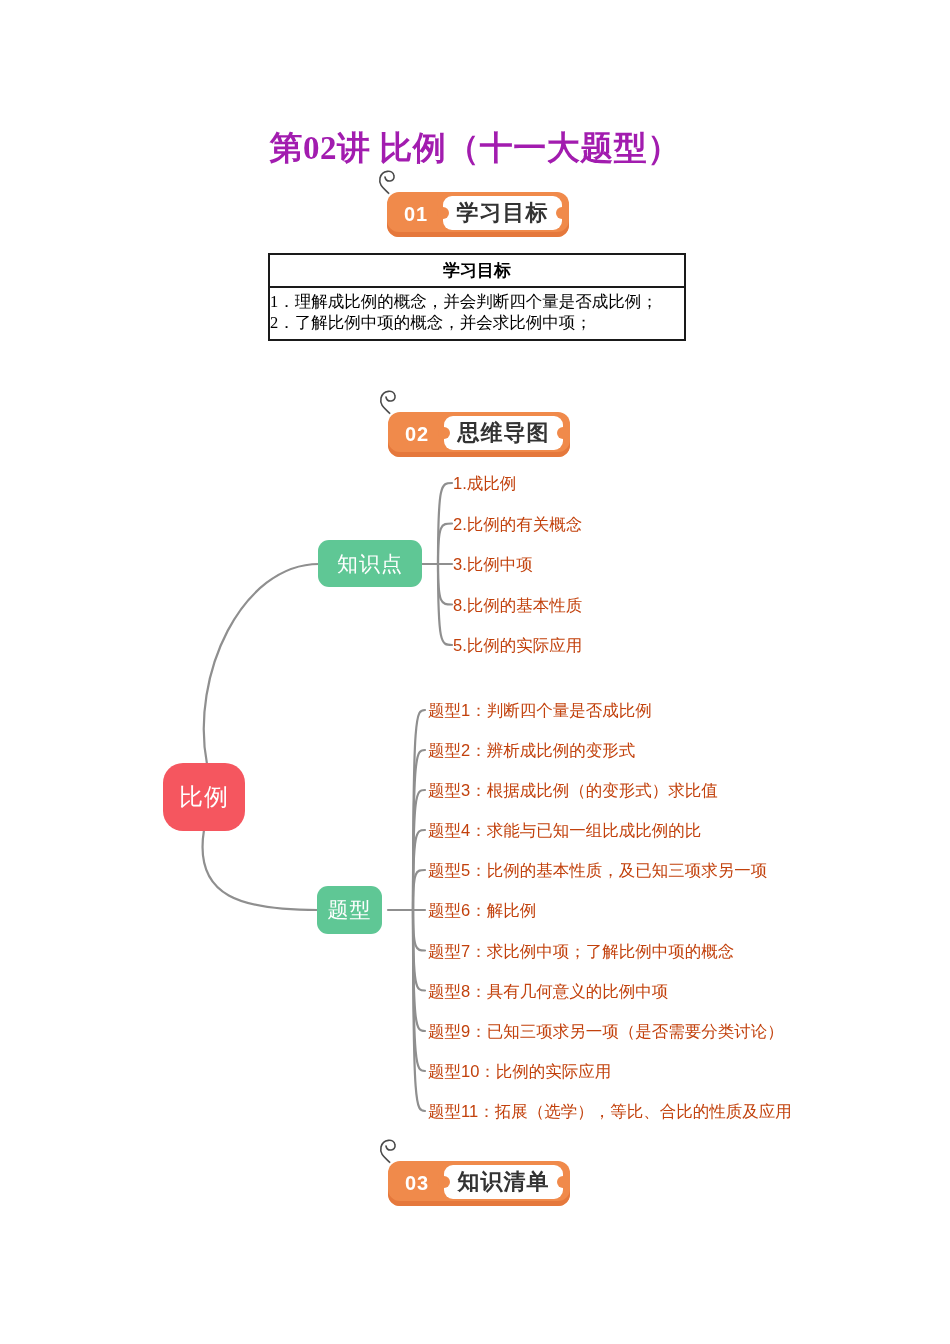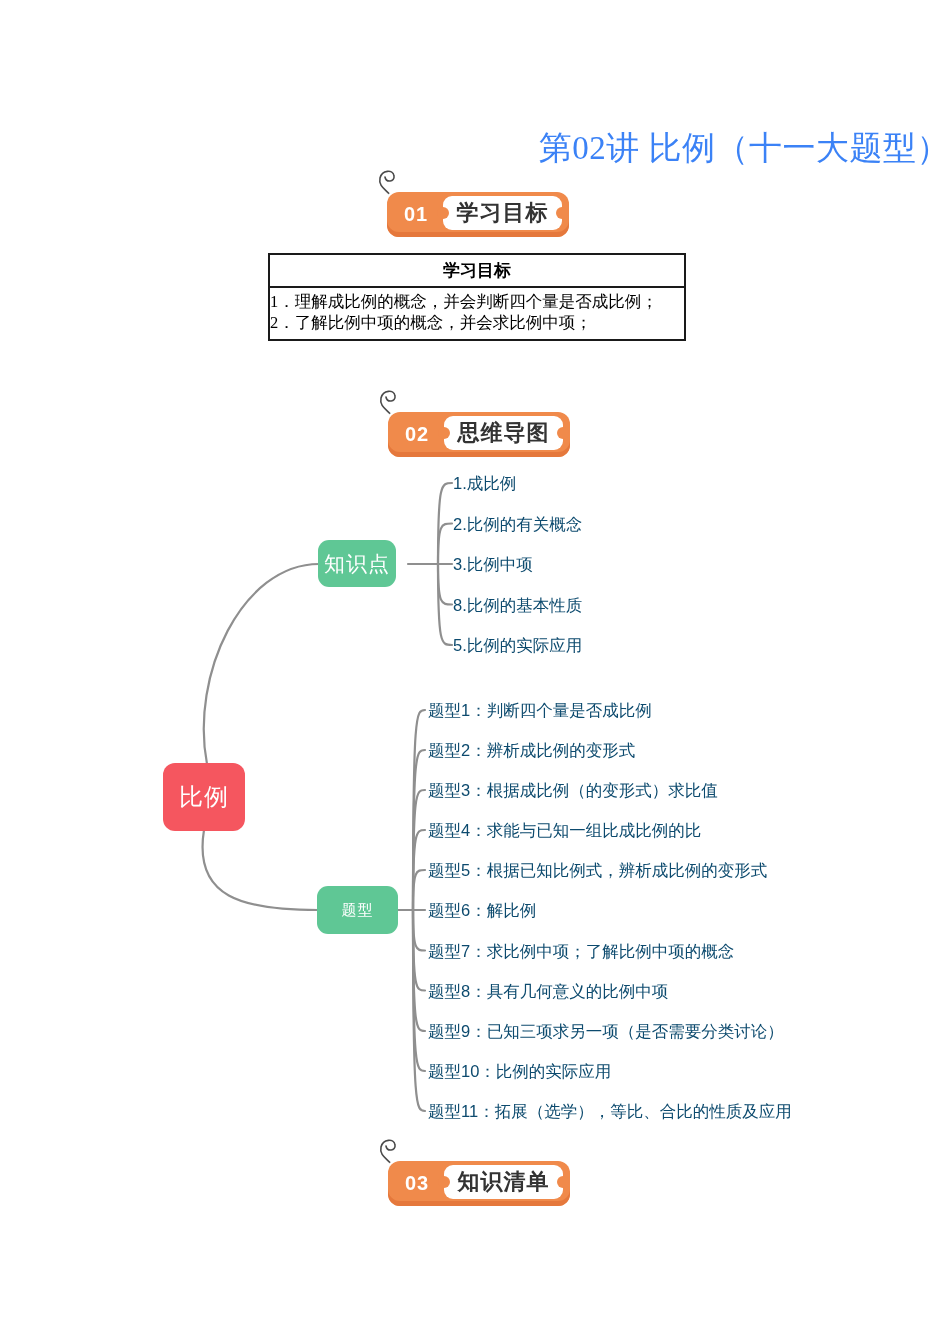--- a/index.html
+++ b/index.html
@@ -6,23 +6,23 @@
   .page{
     position:relative;
     width:950px;height:1344px;
     background:#fff;
     overflow:hidden;
     font-family:"Liberation Sans", sans-serif;
   }
   
   .doc-title{
     position:absolute;top:104px;left:0;width:100%;
-    text-align:right;
+    text-align:center;
     font-family:"Liberation Serif", serif;
-    font-weight:400;font-size:33px;color:#3b82f6;
+    font-weight:700;font-size:33px;color:#a21caf;
     letter-spacing:0.5px;
   }
   
   .badge{position:absolute;width:182px;height:45px;}
   .badge-body{
     position:absolute;left:0;top:0;right:0;bottom:0;
     background:var(--orange);
     border-radius:12px;
     box-shadow:inset 0 -5px 0 var(--orange-shadow);
   }
@@ -61,33 +61,33 @@
   .obj-item{font-size:16.5px;line-height:21.3px;white-space:pre-wrap;}
   
   .mindmap-svg{position:absolute;left:0;top:0;width:950px;height:1344px;pointer-events:none;}
   .conn{fill:none;stroke:var(--conn);stroke-width:2.2;stroke-linecap:round;}
   .node{
     position:absolute;display:flex;align-items:center;justify-content:center;
     color:#fff;border-radius:11px;letter-spacing:1px;
   }
   .node-root{
     left:163px;top:763px;width:82px;height:68px;
-    background:var(--red);font-size:24px;border-radius:12px;
+    background:var(--red);font-size:24px;border-radius:20px;
   }
   .node-knowledge{
-    left:318px;top:540px;width:78px;height:47px;
+    left:318px;top:540px;width:104px;height:47px;
     background:var(--green);font-size:21px;
   }
   .node-types{
-    left:317px;top:886px;width:81px;height:48px;
-    background:var(--green);font-size:15px;
+    left:317px;top:886px;width:65px;height:48px;
+    background:var(--green);font-size:21px;
   }
   .mm-item{
     position:absolute;height:22px;line-height:22px;
-    font-size:16.5px;color:#0c4a6e;white-space:nowrap;text-align:center;
+    font-size:16.5px;color:#c2410c;white-space:nowrap;text-align:center;
   }
   .k-item{left:453px;}
   .t-item{left:428px;}
 </style>
 </head>
 <body>
 
 <div class="page">
 
   <h1 class="doc-title">第02讲 比例（十一大题型）</h1>
@@ -159,21 +159,21 @@
     <div class="mm-item k-item" style="top:472px">1.成比例</div>
     <div class="mm-item k-item" style="top:512.5px">2.比例的有关概念</div>
     <div class="mm-item k-item" style="top:553px">3.比例中项</div>
     <div class="mm-item k-item" style="top:593.5px">8.比例的基本性质</div>
     <div class="mm-item k-item" style="top:634px">5.比例的实际应用</div>
 
     <div class="mm-item t-item" style="top:699px">题型1：判断四个量是否成比例</div>
     <div class="mm-item t-item" style="top:739px">题型2：辨析成比例的变形式</div>
     <div class="mm-item t-item" style="top:779px">题型3：根据成比例（的变形式）求比值</div>
     <div class="mm-item t-item" style="top:819px">题型4：求能与已知一组比成比例的比</div>
-    <div class="mm-item t-item" style="top:859px">题型5：根据已知比例式，辨析成比例的变形式</div>
+    <div class="mm-item t-item" style="top:859px">题型5：比例的基本性质，及已知三项求另一项</div>
     <div class="mm-item t-item" style="top:899px">题型6：解比例</div>
     <div class="mm-item t-item" style="top:939.5px">题型7：求比例中项；了解比例中项的概念</div>
     <div class="mm-item t-item" style="top:979.5px">题型8：具有几何意义的比例中项</div>
     <div class="mm-item t-item" style="top:1020px">题型9：已知三项求另一项（是否需要分类讨论）</div>
     <div class="mm-item t-item" style="top:1060px">题型10：比例的实际应用</div>
     <div class="mm-item t-item" style="top:1100px">题型11：拓展（选学），等比、合比的性质及应用</div>
   </div>
 
   <div class="badge" style="left:388px;top:1161px;">
     <svg class="spiral" viewBox="0 0 36 36">

